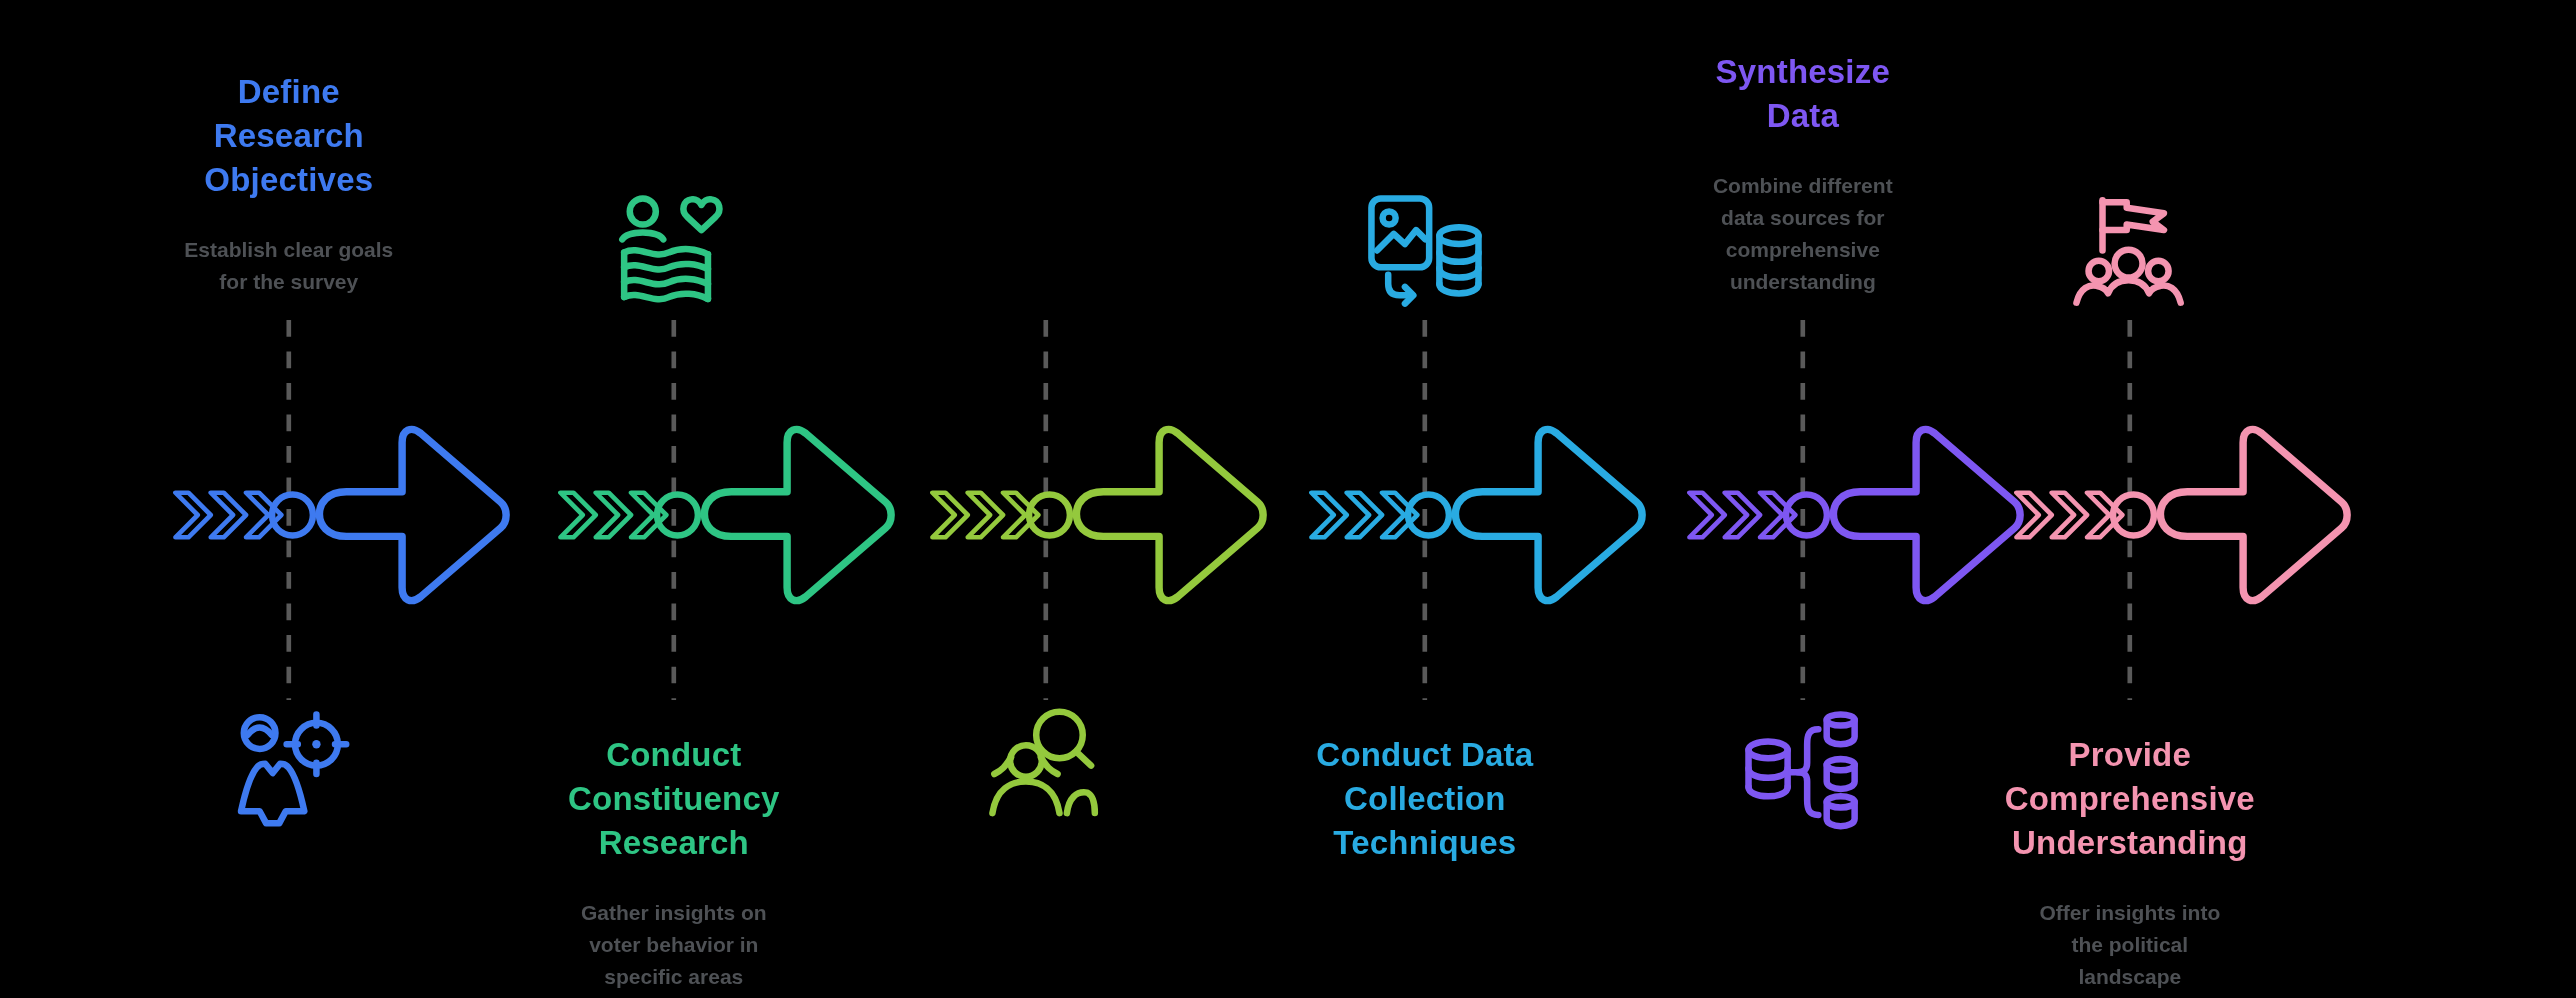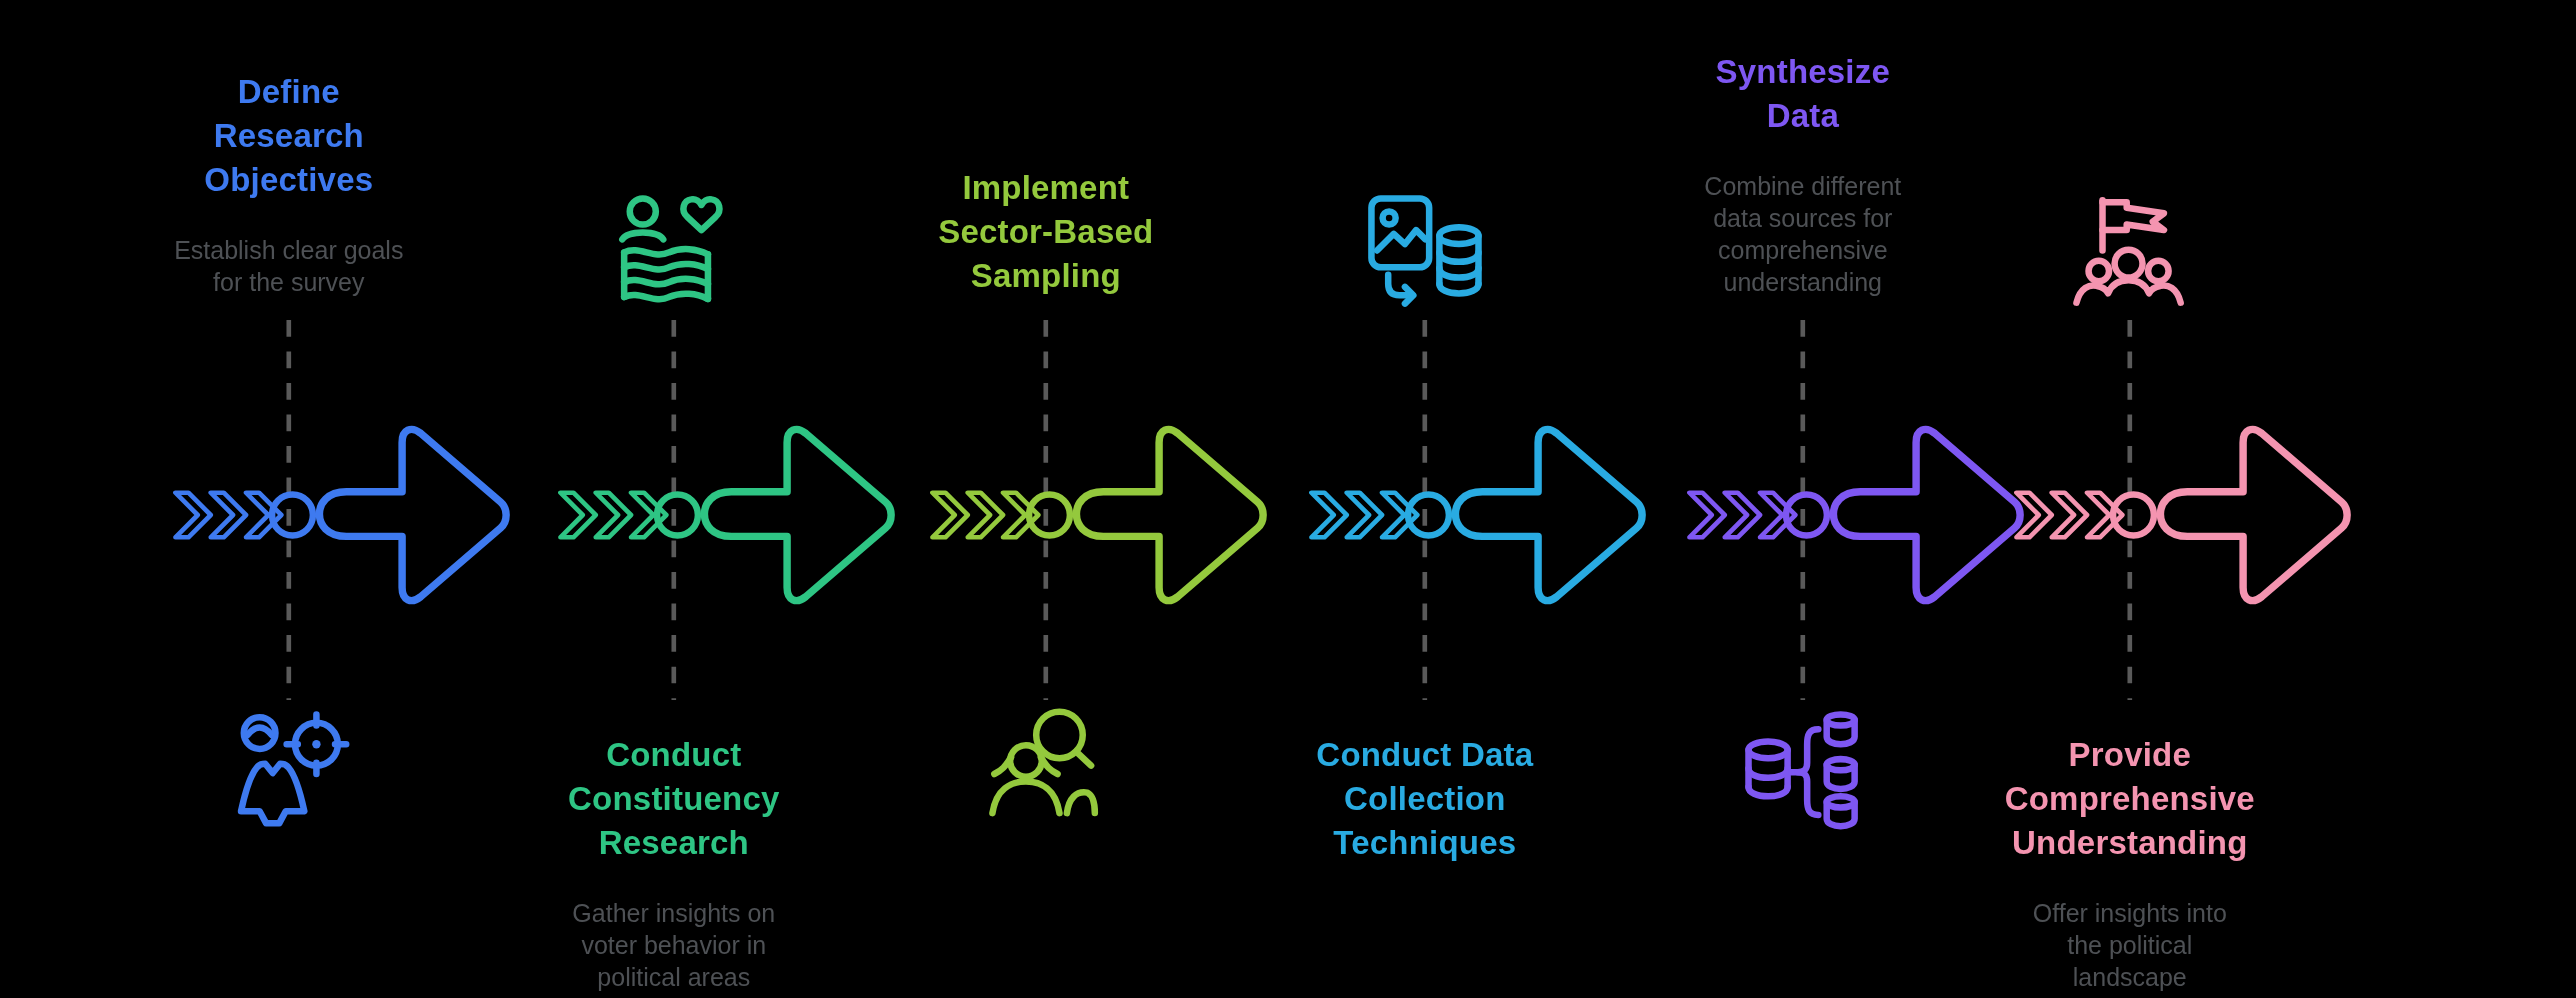--- a/index.html
+++ b/index.html
@@ -12,21 +12,21 @@
   .dash{position:absolute;left:183px;top:320px;width:5.6px;height:380px;overflow:visible;}
   .flow{position:absolute;left:65px;top:422px;width:353px;height:186px;overflow:visible;color:var(--c);}
   .icon{position:absolute;left:125px;width:121px;height:121px;overflow:visible;color:var(--c);}
   .icon-top{top:191px}
   .icon-bottom{top:707px}
 
   .text{position:absolute;left:9.3px;width:353px;text-align:center;white-space:pre-line;}
   .text-top{bottom:683px}
   .text-bottom{top:716px}
   .title{margin:0;font-size:33px;line-height:44px;font-weight:700;color:var(--c);letter-spacing:0.2px;}
-  .desc{margin:15px 0 0 0;font-size:25px;line-height:32px;font-weight:400;color:var(--desc,#4e5155);}
+  .desc{margin:15px 0 0 0;font-size:21px;line-height:32px;font-weight:700;color:var(--desc,#4e5155);}
 
   svg *{vector-effect:none}
 </style>
 </head>
 <body>
 
 <div class="canvas" style="--bg: #000000;">
 
   <section class="unit" id="u0" style="--c: #3E7AF0;">
     <svg class="dash" viewBox="0 0 6 410">
@@ -80,32 +80,29 @@
       </g>
       <circle cx="134" cy="100" r="22" stroke-width="7"></circle>
       <path stroke-width="8" d="M252 75 L252 22 C252 8 262 4 272 12 L358 86 C366 93 366 107 358 114 L272 188 C262 196 252 192 252 178 L252 123 L192 123 C171 123 163 110 163 99 C163 88 171 75 192 75 Z"></path>
     </svg>
     <div class="text text-bottom">
       <h2 class="title">Conduct
 Constituency
 Research</h2>
       <p class="desc">Gather insights on
 voter behavior in
-political areas</p>
+specific areas</p>
     </div>
   </section>
 
   <section class="unit" id="u2" style="--c: #94C93D;">
     <svg class="dash" viewBox="0 0 6 410">
       <line x1="3" y1="0" x2="3" y2="410" stroke="var(--dash,#5a5a5a)" stroke-width="5" stroke-dasharray="18 16"></line>
     </svg>
     <div class="text text-top">
-      <h2 class="title">Implement
-Sector-Based
-Sampling</h2>
     </div>
     <svg class="flow" viewBox="0 0 380 200" fill="none" stroke="currentColor" stroke-linecap="round" stroke-linejoin="round">
       <g stroke-width="5">
         <path d="M8 76 L22 76 L46 100 L22 124 L8 124 L32 100 Z"></path>
         <path d="M46 76 L60 76 L84 100 L60 124 L46 124 L70 100 Z"></path>
         <path d="M84 76 L98 76 L122 100 L98 124 L84 124 L108 100 Z"></path>
       </g>
       <circle cx="134" cy="100" r="22" stroke-width="7"></circle>
       <path stroke-width="8" d="M252 75 L252 22 C252 8 262 4 272 12 L358 86 C366 93 366 107 358 114 L272 188 C262 196 252 192 252 178 L252 123 L192 123 C171 123 163 110 163 99 C163 88 171 75 192 75 Z"></path>
     </svg>

